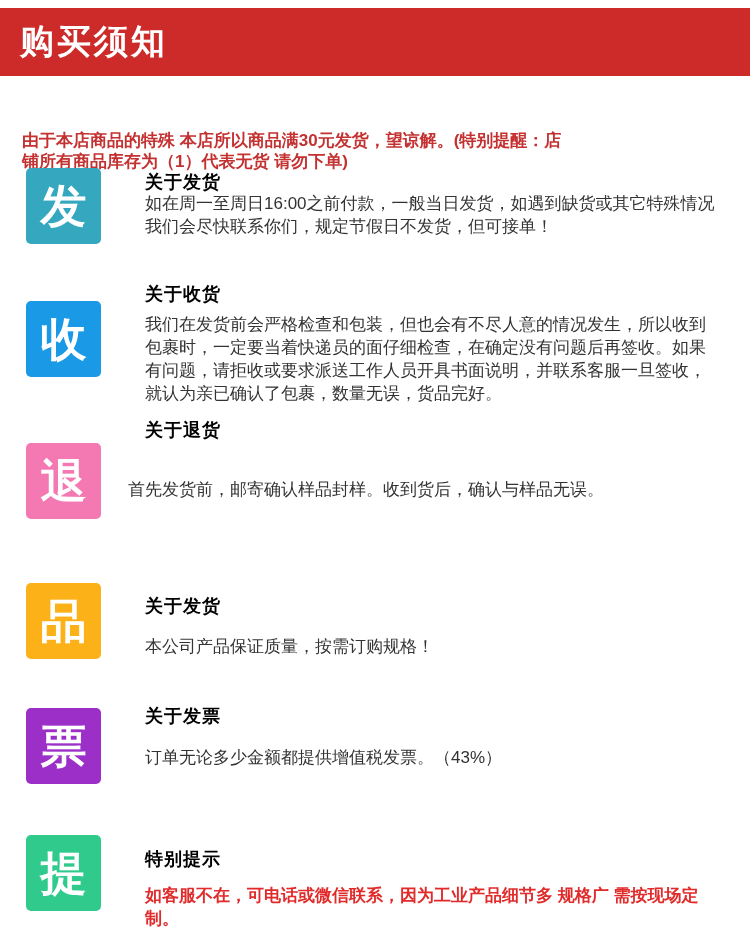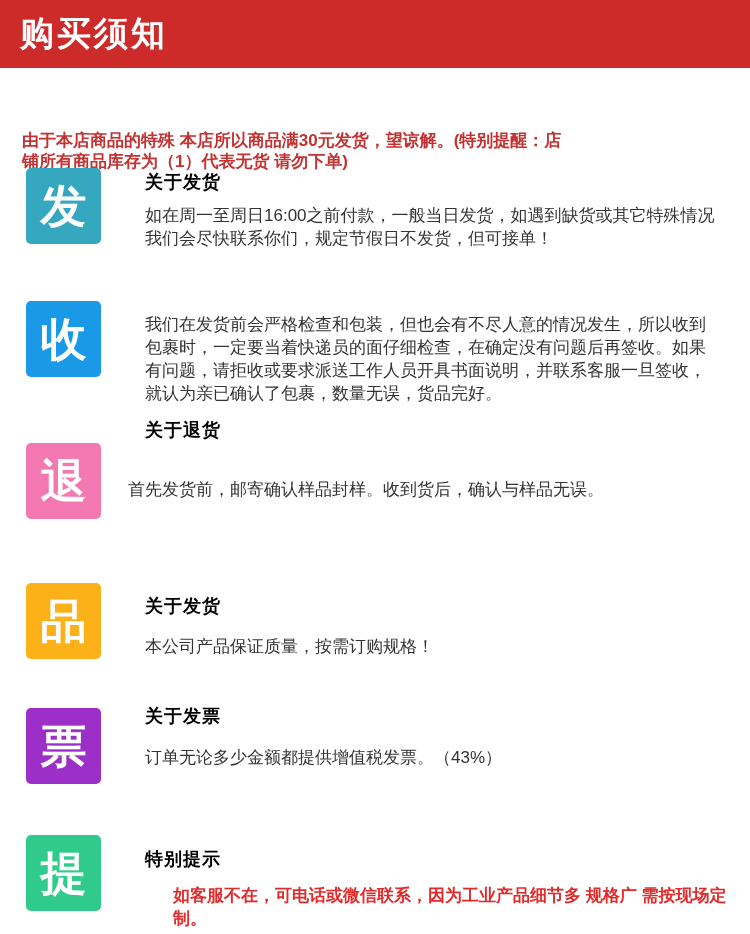--- a/index.html
+++ b/index.html
@@ -24,38 +24,39 @@
     color:#ffffff;font-size:46px;font-weight:bold;line-height:1;
   }
   .sec-title{
     position:absolute;left:145px;font-size:18px;font-weight:bold;color:#000000;
     letter-spacing:1px;
   }
   .sec-body{
     position:absolute;left:145px;width:570px;
     font-size:17px;color:#333333;line-height:23px;
   }
-  .sec-body.red{font-weight:bold;margin-left:28px;}
+  .sec-body.red{font-weight:bold;}
 </style>
 </head>
 <body>
 
 <div class="page">
 
-  <div class="header" style="background-color: rgb(205, 42, 42);">
+  <div class="header" style="background-color: rgb(205, 42, 42); margin-top: 8px;">
     <div class="header-title">购买须知</div>
   </div>
 
   <div class="notice" style="color: rgb(196, 49, 49);">由于本店商品的特殊 本店所以商品满30元发货，望谅解。(特别提醒：店铺所有商品库存为（1）代表无货 请勿下单)</div>
 
   <div class="badge" style="top: 168px; background-color: rgb(53, 168, 191);">发</div>
   <div class="sec-title" style="top:170px">关于发货</div>
-  <div class="sec-body" style="top:204px">如在周一至周日16:00之前付款，一般当日发货，如遇到缺货或其它特殊情况我们会尽快联系你们，规定节假日不发货，但可接单！</div>
+  <div class="sec-body" style="top:192px">如在周一至周日16:00之前付款，一般当日发货，如遇到缺货或其它特殊情况我们会尽快联系你们，规定节假日不发货，但可接单！</div>
 
   <div class="badge" style="top: 301px; background-color: rgb(26, 154, 230);">收</div>
+  <div class="sec-title" style="top:282px">关于收货</div>
   <div class="sec-body" style="top:313px">我们在发货前会严格检查和包装，但也会有不尽人意的情况发生，所以收到包裹时，一定要当着快递员的面仔细检查，在确定没有问题后再签收。如果有问题，请拒收或要求派送工作人员开具书面说明，并联系客服一旦签收，就认为亲已确认了包裹，数量无误，货品完好。</div>
 
   <div class="badge" style="top: 443px; background-color: rgb(244, 120, 178);">退</div>
   <div class="sec-title" style="top:418px">关于退货</div>
   <div class="sec-body" style="top:478px;left:128px;width:590px">首先发货前，邮寄确认样品封样。收到货后，确认与样品无误。</div>
 
   <div class="badge" style="top: 583px; background-color: rgb(251, 177, 23);">品</div>
   <div class="sec-title" style="top:594px">关于发货</div>
   <div class="sec-body" style="top:635px">本公司产品保证质量，按需订购规格！</div>
 

